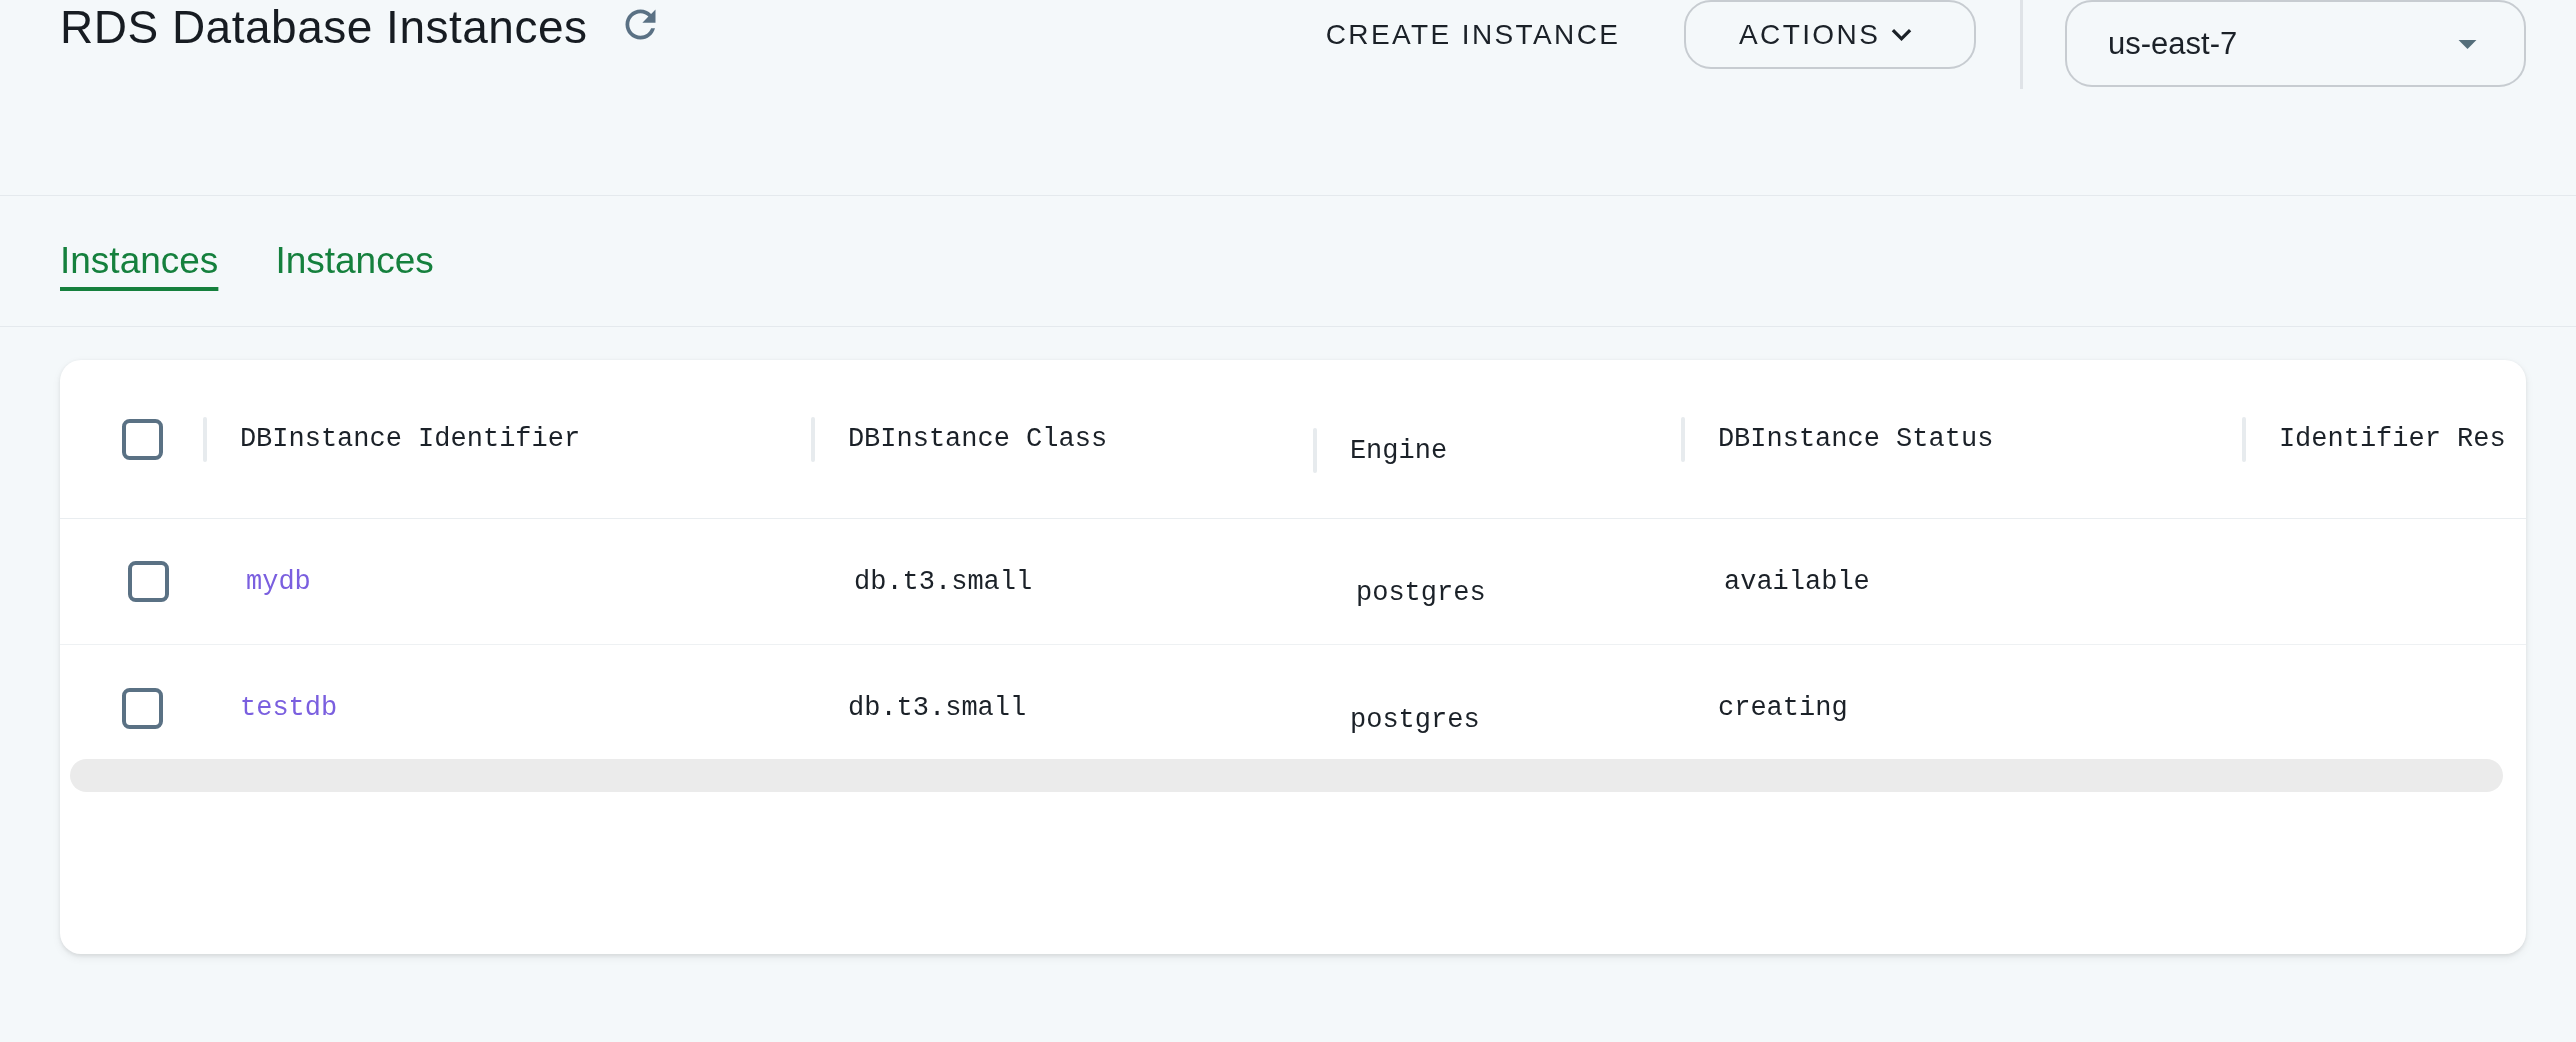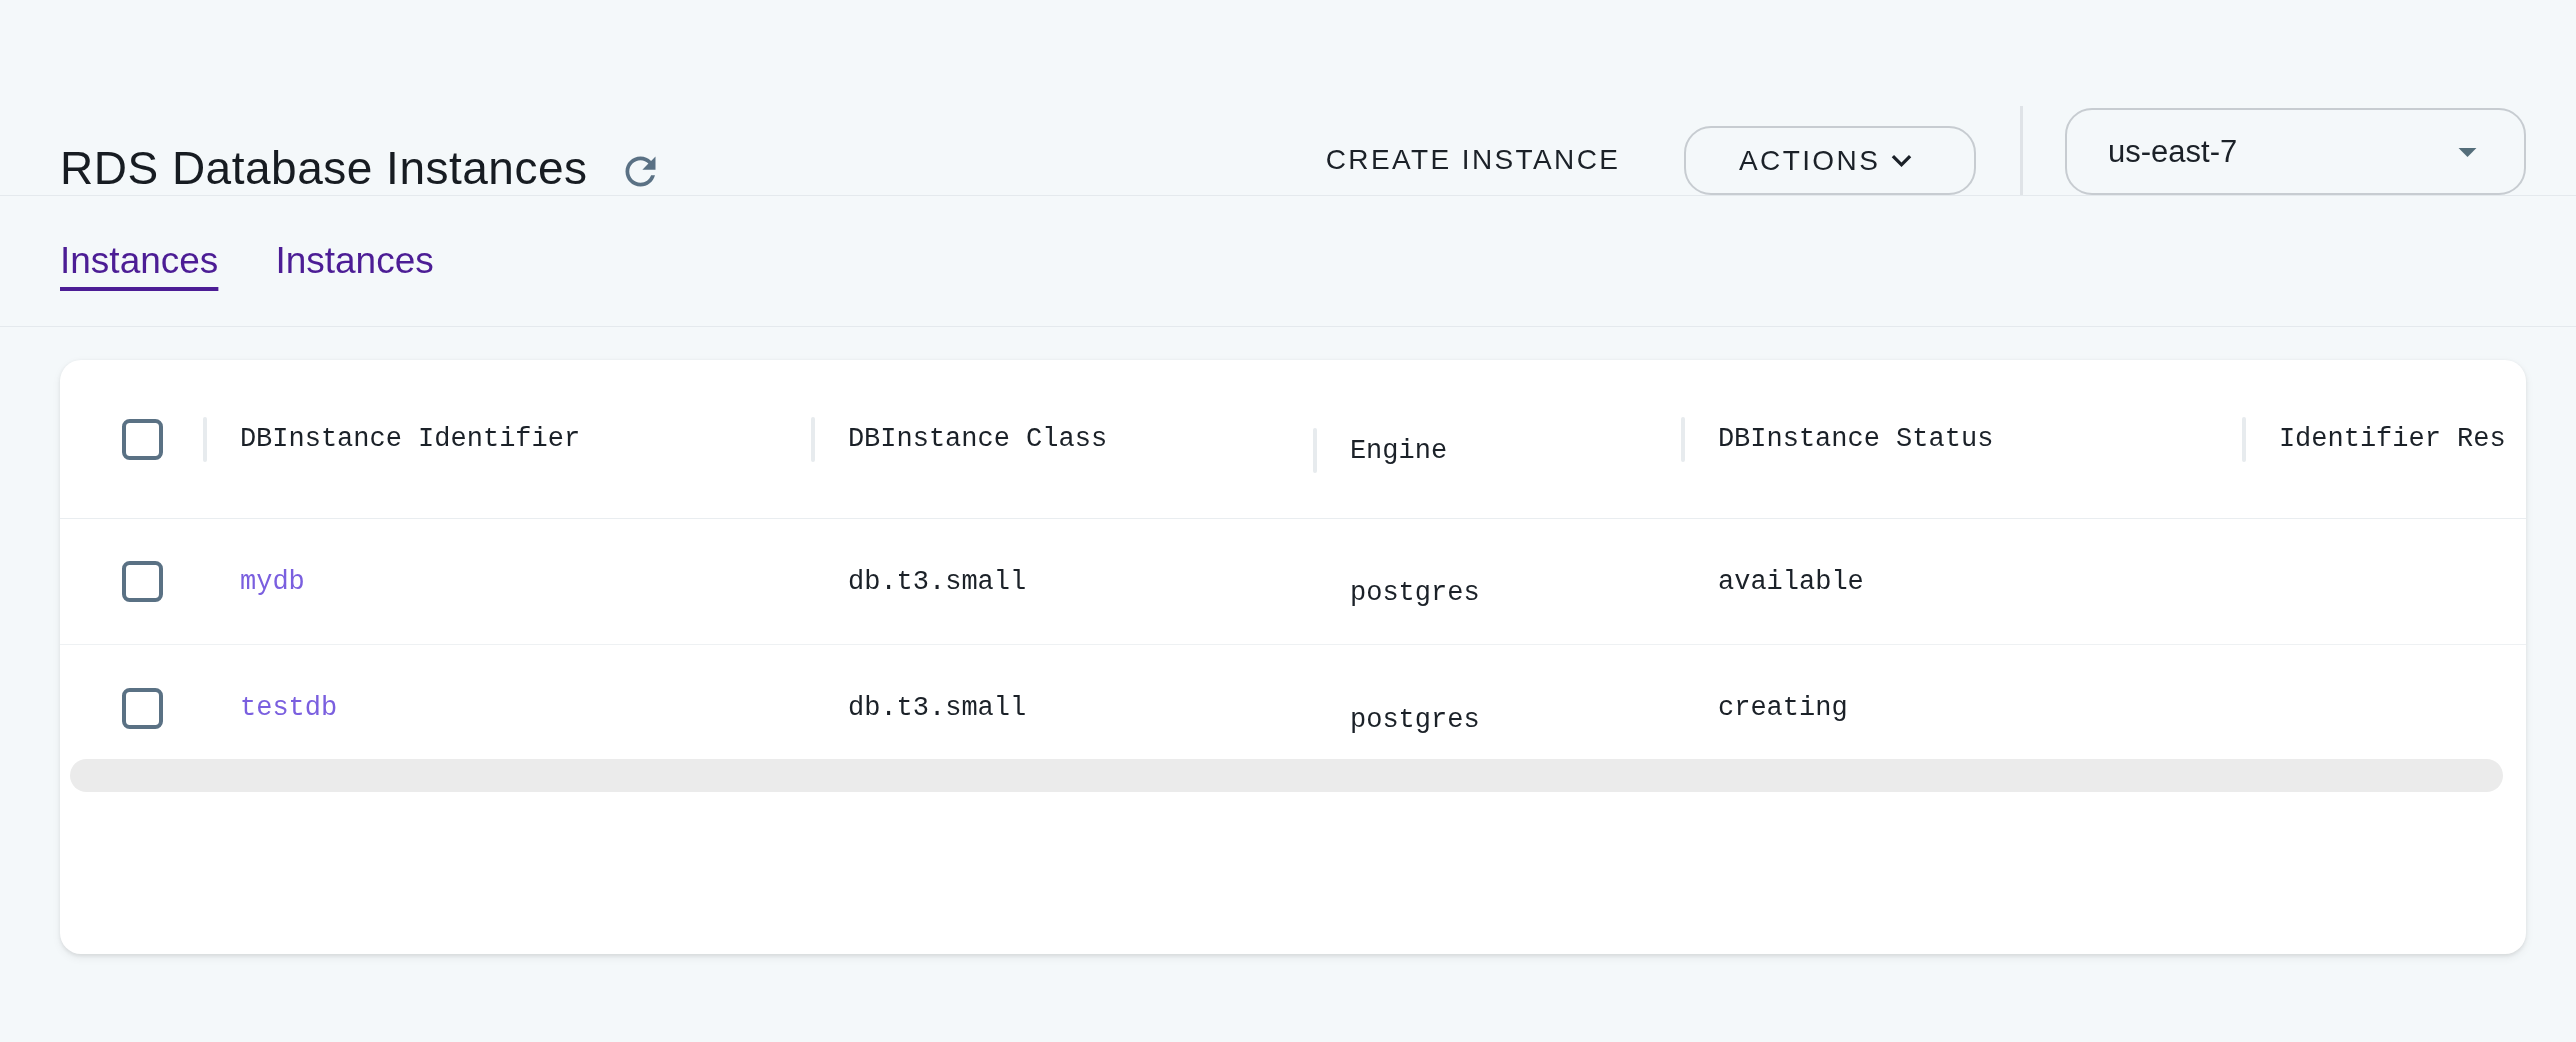--- a/index.html
+++ b/index.html
@@ -6,21 +6,21 @@
   html,body { background:#f4f8fa; }
   .screen {
     position:relative; width:2576px; height:1042px;
     background:#f4f8fa; overflow:hidden;
     font-family:"Liberation Sans", sans-serif;
     color:#1b2128;
   }
 
   
   .header {
-    height:196px; display:flex; align-items:flex-end;
+    height:196px; display:flex; align-items:flex-start;
     border-bottom:1.9px solid #e4e9ed;
     padding:0 50px 0 60px;
   }
   .page-title { font-size:46px; font-weight:400; color:#171c22; letter-spacing:0.5px; }
   .refresh-btn {
     margin-left:29px; width:48px; height:48px; border:none; background:transparent;
     cursor:pointer; display:flex; align-items:center; justify-content:center;
   }
   .header-spacer { flex:1; }
   .create-btn {
@@ -44,38 +44,38 @@
     font-family:inherit; font-size:31px; color:#1b2128;
   }
   .region-select .value { flex:1; text-align:left; }
 
   
   .tabs {
     height:131px; display:flex; align-items:center; gap:57px;
     padding-left:60px; border-bottom:1.9px solid #e4e9ed;
   }
   .tab {
-    font-size:37px; color:#4c1d95; text-decoration:none; cursor:pointer;
+    font-size:37px; color:#15803d; text-decoration:none; cursor:pointer;
     background:none; border:none; font-family:inherit;
   }
   .tab.active {
     text-decoration:underline; text-decoration-thickness:3.9px; text-underline-offset:13.5px;
   }
 
   
   .card {
     position:absolute; left:60px; top:360px; width:2466px; height:594px;
     background:#ffffff; border-radius:21px;
     box-shadow:0 1.9px 3.9px rgba(0,0,0,0.08), 0 3.9px 9.7px rgba(0,0,0,0.06);
     overflow:hidden;
   }
   .trow { display:flex; align-items:center; }
   .thead { height:159px; border-bottom:1.9px solid #e9edf0; }
   .tdata { height:126px; }
-  .tdata.first { border-bottom:1.9px solid #eef1f3; }
+  .tdata.first { border-bottom:1.9px solid #eef1f3;padding-left:6px; }
 
   .col-check  { width:143px; display:flex; align-items:center; padding-left:62px; flex:none; }
   .col-id     { width:608px; flex:none; }
   .col-class  { width:502px; flex:none; }
   .col-engine { width:368px; flex:none;margin-top:23px; }
   .col-status { width:561px; flex:none; }
   .col-auto   { flex:1; min-width:0; overflow:hidden; }
   .cell { display:flex; align-items:center; white-space:nowrap; font-size:27px; }
   .cell .text { padding-left:37px;font-family:Liberation Mono, monospace; }
   .thead .cell .text { padding-left:33px; }

